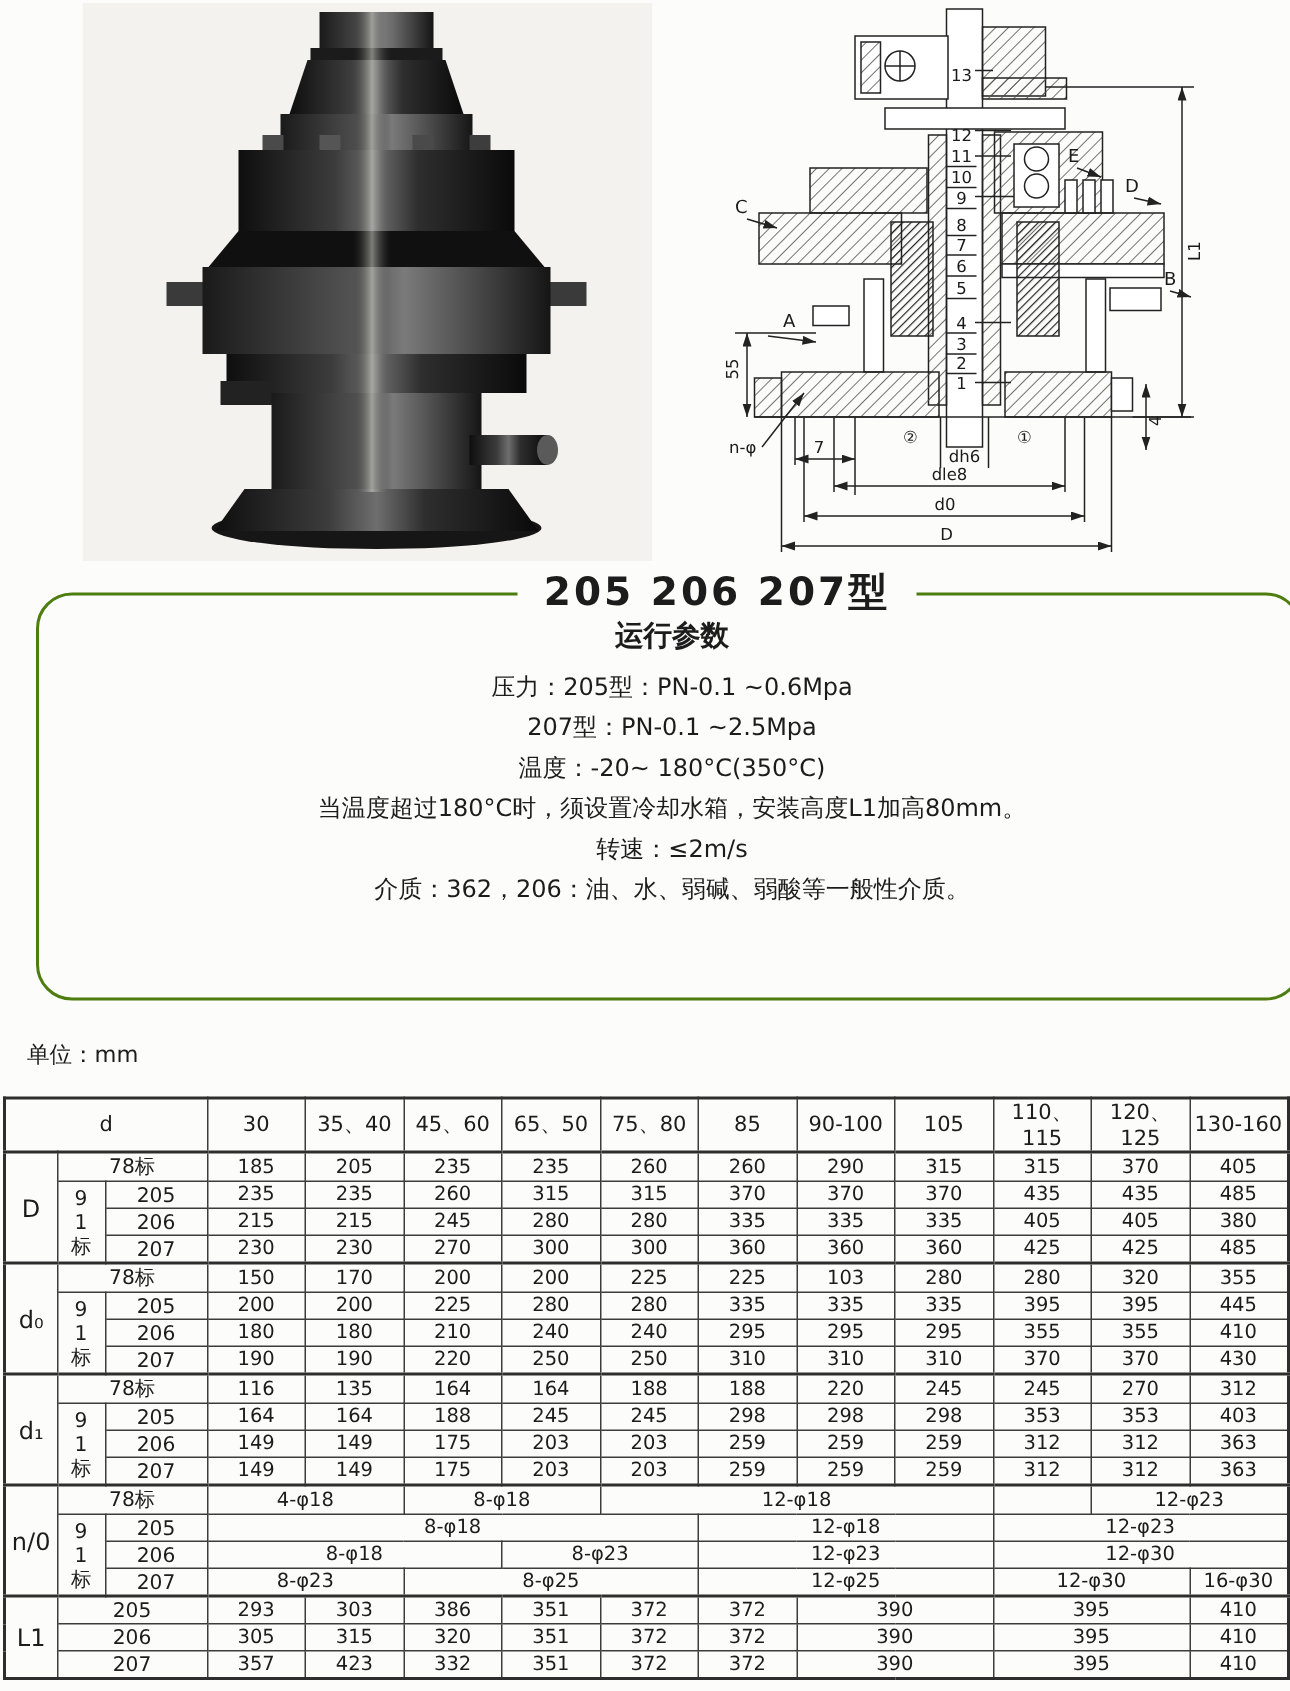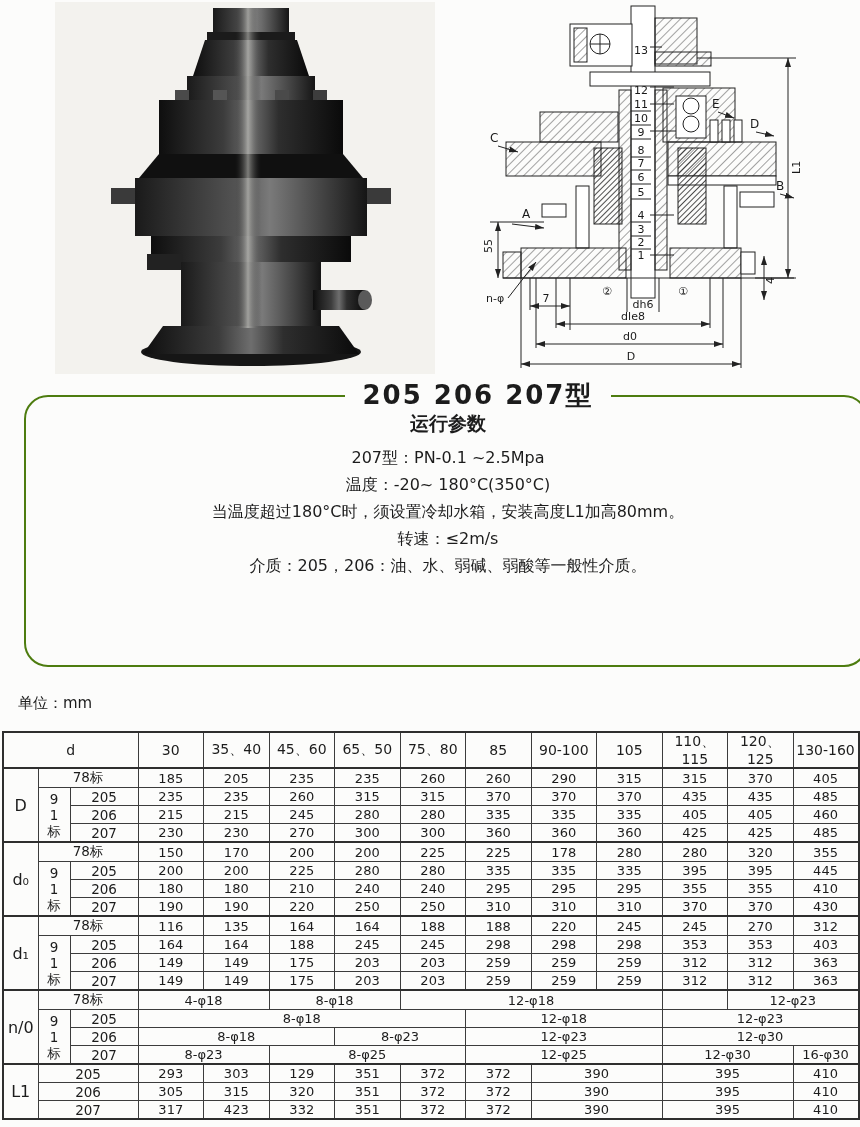--- a/index.html
+++ b/index.html
@@ -244,25 +244,26 @@
     </svg>
   </div>
 
   <div class="model-title">
     <span>205 206 207型</span>
   </div>
 
   <div class="param-box">
     <div class="param-inner">
       <div class="param-heading">运行参数</div>
+      <div class="param-line">压力：205型：PN-0.1 ~0.6Mpa</div>
       <div class="param-line">207型：PN-0.1 ~2.5Mpa</div>
       <div class="param-line">温度：-20~ 180°C(350°C)</div>
       <div class="param-line">当温度超过180°C时，须设置冷却水箱，安装高度L1加高80mm。</div>
       <div class="param-line">转速：≤2m/s</div>
-      <div class="param-line">介质：205，206：油、水、弱碱、弱酸等一般性介质。</div>
+      <div class="param-line">介质：362，206：油、水、弱碱、弱酸等一般性介质。</div>
     </div>
   </div>
 
   <div class="unit-label">单位：mm</div>
 
   <table class="spec">
     <colgroup>
       <col style="width:35px">
         <col style="width:32px">
         <col style="width:68px">
@@ -330,21 +331,21 @@
           <td>215</td>
           <td>215</td>
           <td>245</td>
           <td>280</td>
           <td>280</td>
           <td>335</td>
           <td>335</td>
           <td>335</td>
           <td>405</td>
           <td>405</td>
-          <td>460</td>
+          <td>380</td>
         </tr>
         <tr>
           <td class="sub-label">207</td>
           <td>230</td>
           <td>230</td>
           <td>270</td>
           <td>300</td>
           <td>300</td>
           <td>360</td>
           <td>360</td>
@@ -355,21 +356,21 @@
         </tr>
         <tr class="grp">
           <td rowspan="4" class="row-label">d₀</td>
           <td colspan="2" class="sub-label">78标</td>
           <td>150</td>
           <td>170</td>
           <td>200</td>
           <td>200</td>
           <td>225</td>
           <td>225</td>
-          <td>178</td>
+          <td>103</td>
           <td>280</td>
           <td>280</td>
           <td>320</td>
           <td>355</td>
         </tr>
         <tr>
           <td rowspan="3" class="std-label">91标</td>
           <td class="sub-label">205</td>
           <td>200</td>
           <td>200</td>
@@ -498,21 +499,21 @@
           <td colspan="3">8-φ25</td>
           <td colspan="3">12-φ25</td>
           <td colspan="2">12-φ30</td>
           <td>16-φ30</td>
         </tr>
         <tr class="grp">
           <td rowspan="3" class="row-label">L1</td>
           <td colspan="2" class="sub-label">205</td>
           <td>293</td>
           <td>303</td>
-          <td>129</td>
+          <td>386</td>
           <td>351</td>
           <td>372</td>
           <td>372</td>
           <td colspan="2">390</td>
           <td colspan="2">395</td>
           <td>410</td>
         </tr>
         <tr>
           <td colspan="2" class="sub-label">206</td>
           <td>305</td>
@@ -520,21 +521,21 @@
           <td>320</td>
           <td>351</td>
           <td>372</td>
           <td>372</td>
           <td colspan="2">390</td>
           <td colspan="2">395</td>
           <td>410</td>
         </tr>
         <tr>
           <td colspan="2" class="sub-label">207</td>
-          <td>317</td>
+          <td>357</td>
           <td>423</td>
           <td>332</td>
           <td>351</td>
           <td>372</td>
           <td>372</td>
           <td colspan="2">390</td>
           <td colspan="2">395</td>
           <td>410</td>
         </tr>
       </tbody>

